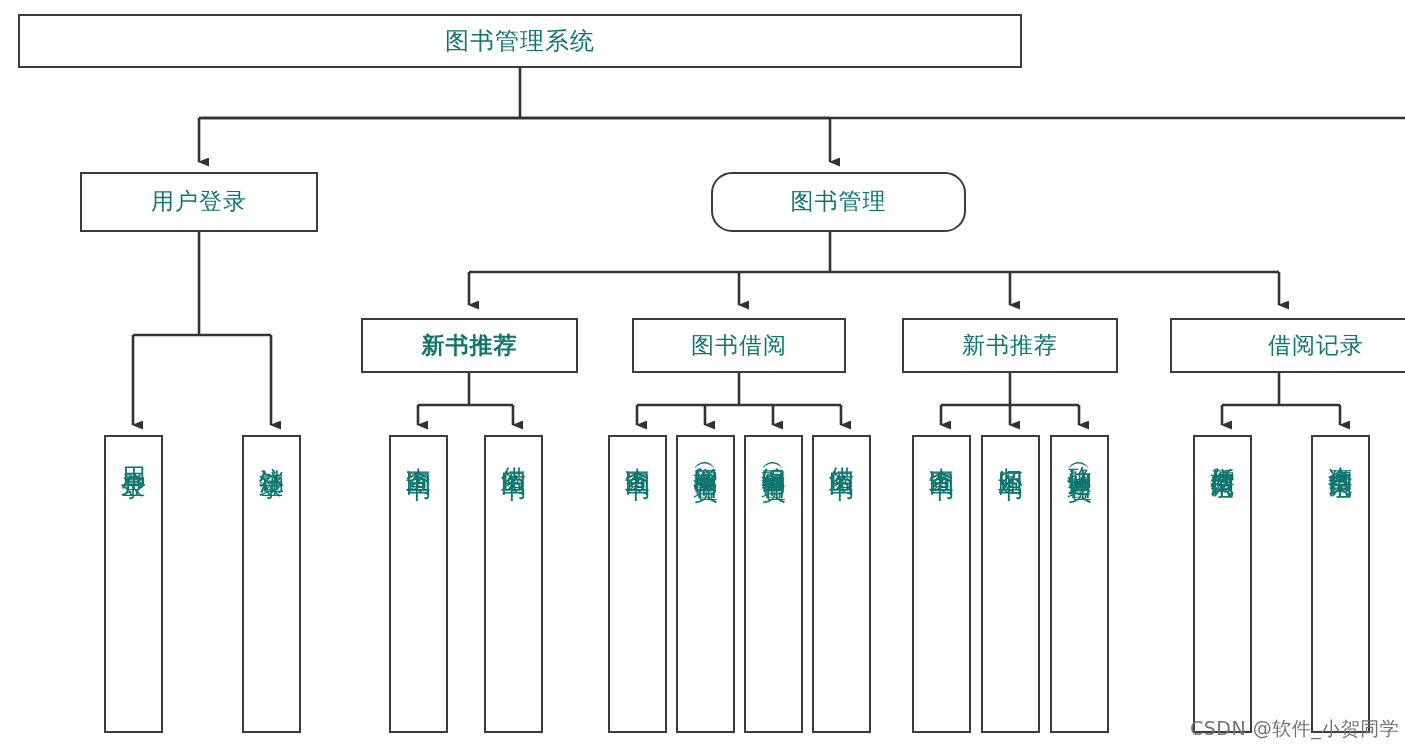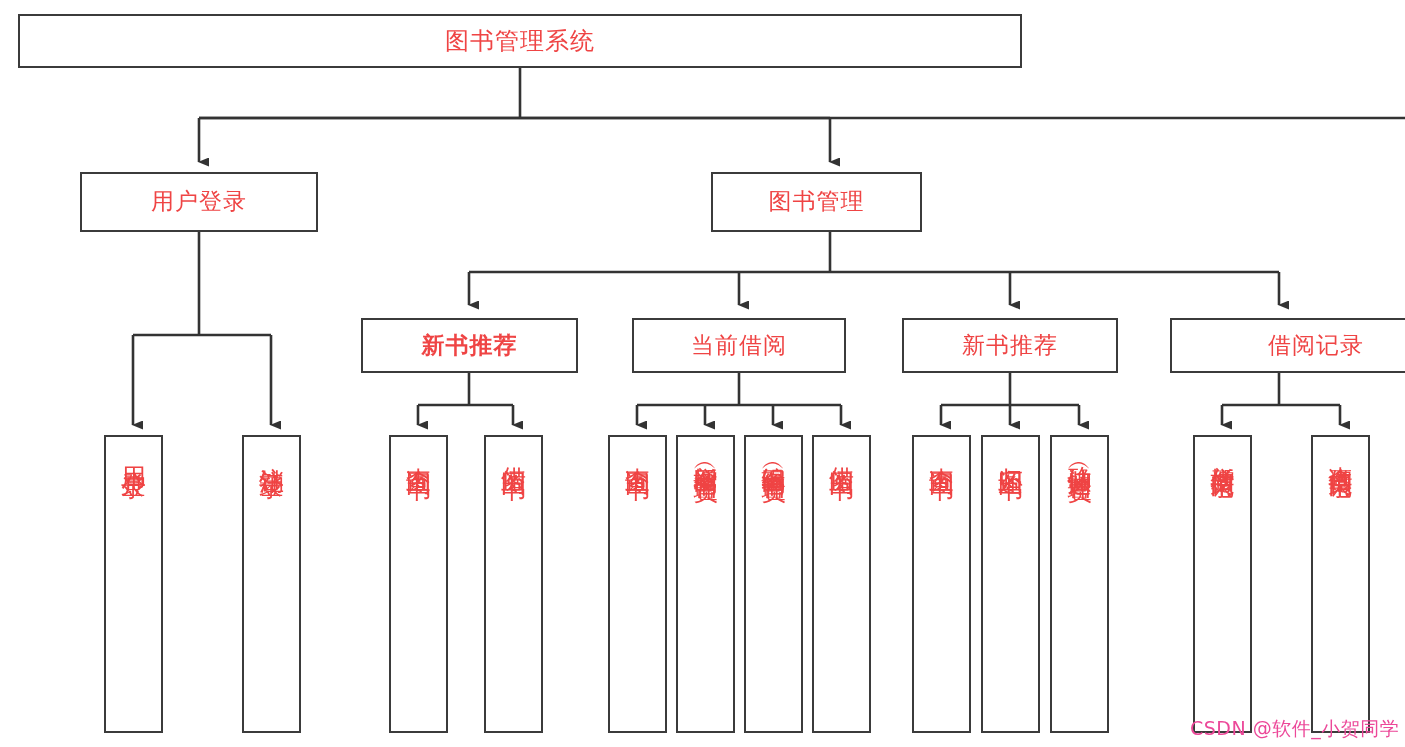--- a/index.html
+++ b/index.html
@@ -34,21 +34,21 @@
     display: flex;
     align-items: center;
     justify-content: center;
     color: #1a1a1a;
   }
   .node-label {
     display: block;
     text-align: center;
     line-height: 1.18;
     letter-spacing: 1px;
-    color: #ef4444;
+    color: #0f766e;
     white-space: nowrap;
   }
   .node.horiz .node-label {
     font-size: 23px;
   }
   .node.root .node-label {
     font-size: 24px;
   }
   .node.vert {
     align-items: flex-start;
@@ -64,21 +64,21 @@
   }
   .node.vert.narrow .node-label {
     font-size: 24px;
     letter-spacing: 2px;
   }
   .watermark {
     position: absolute;
     left: 1190px;
     top: 716px;
     font-size: 19px;
-    color: #ec4899;
+    color: #737373;
     letter-spacing: 0.5px;
     white-space: nowrap;
     font-family: "DejaVu Sans", "Liberation Sans", sans-serif;
   }
 </style>
 </head>
 <body>
 
 <div id="diagram-root">
 
@@ -135,29 +135,29 @@
     </g>
   </svg>
 
   <div class="node root horiz" style="left:18px; top:14px; width:1004px; height:54px;">
     <span class="node-label">图书管理系统</span>
   </div>
 
   <div class="node horiz" style="left:80px; top:172px; width:238px; height:60px;">
     <span class="node-label">用户登录</span>
   </div>
-  <div class="node horiz" style="left:711px; top:172px; width:211px; height:60px;">
+  <div class="node horiz" style="left:711px; top:172px; width:255px; height:60px;border-radius:21px;">
     <span class="node-label">图书管理</span>
   </div>
 
   <div class="node horiz" style="left:361px; top:318px; width:217px; height:55px;font-weight:bold;">
     <span class="node-label">新书推荐</span>
   </div>
   <div class="node horiz" style="left:632px; top:318px; width:214px; height:55px;">
-    <span class="node-label">当前借阅</span>
+    <span class="node-label">图书借阅</span>
   </div>
   <div class="node horiz" style="left:902px; top:318px; width:216px; height:55px;">
     <span class="node-label">新书推荐</span>
   </div>
   <div class="node horiz" style="left:1170px; top:318px; width:248px; height:55px;padding-left:44px;">
     <span class="node-label">借阅记录</span>
   </div>
 
   <div class="node vert" style="left:104px; top:435px; width:59px; height:298px;">
     <span class="node-label">用户登录</span>

